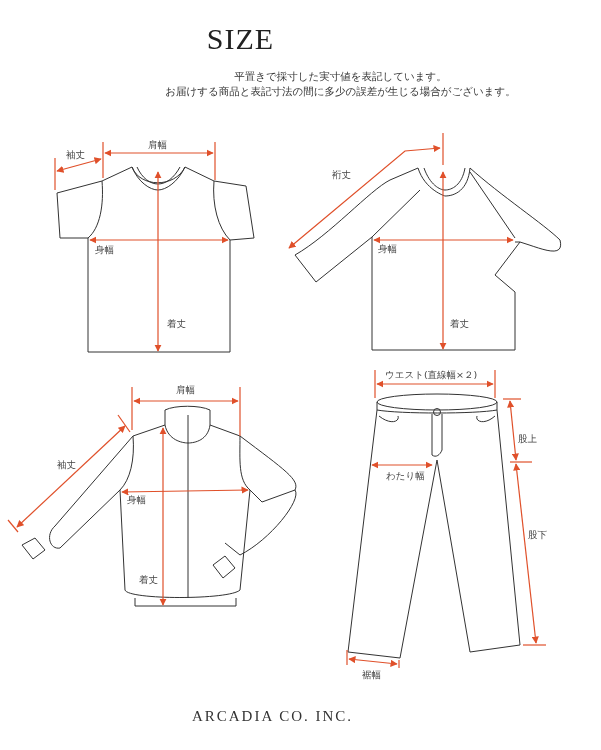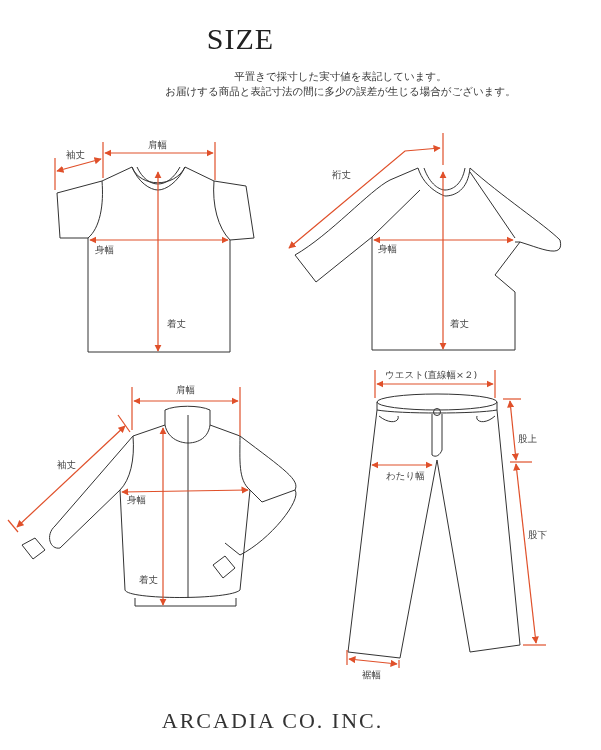--- a/index.html
+++ b/index.html
@@ -5,21 +5,21 @@
   html, body { margin:0; padding:0; background:#ffffff; }
   body { width:601px; height:750px; position:relative; overflow:hidden; font-family:"DejaVu Serif", serif; color:#333; }
   .title { position:absolute; left:0; width:481px; top:22px; text-align:center; font-family:"Liberation Serif", serif; font-size:30px; color:#222; letter-spacing:1px; }
   .note { position:absolute; left:0; width:601px; text-align:center; font-family:"DejaVu Sans", sans-serif; font-size:10.5px; color:#333;margin-left:40px; }
   .note1 { top:70px; }
   .note2 { top:85px; }
   svg.diag { position:absolute; left:0; top:0; width:601px; height:750px; }
   .lbl { font-family:"DejaVu Sans", sans-serif; font-size:9.5px; fill:#444; }
   .outline { fill:none; stroke:#333; stroke-width:1; }
   .meas { fill:none; stroke:#e0502a; stroke-width:1.2; }
-  .brand { position:absolute; left:0; width:545px; top:708px; text-align:center; font-family:"Liberation Serif", serif; font-size:22px; color:#333; letter-spacing:2px; }
+  .brand { position:absolute; left:0; width:545px; top:708px; text-align:center; font-family:"Liberation Serif", serif; font-size:15px; color:#333; letter-spacing:2px; }
 </style>
 </head>
 <body>
 
 <div class="title">SIZE</div>
 <div class="note note1">平置きで採寸した実寸値を表記しています。</div>
 <div class="note note2">お届けする商品と表記寸法の間に多少の誤差が生じる場合がございます。</div>
 
 <svg class="diag" viewBox="0 0 601 750" xmlns="http://www.w3.org/2000/svg">
   <defs>

